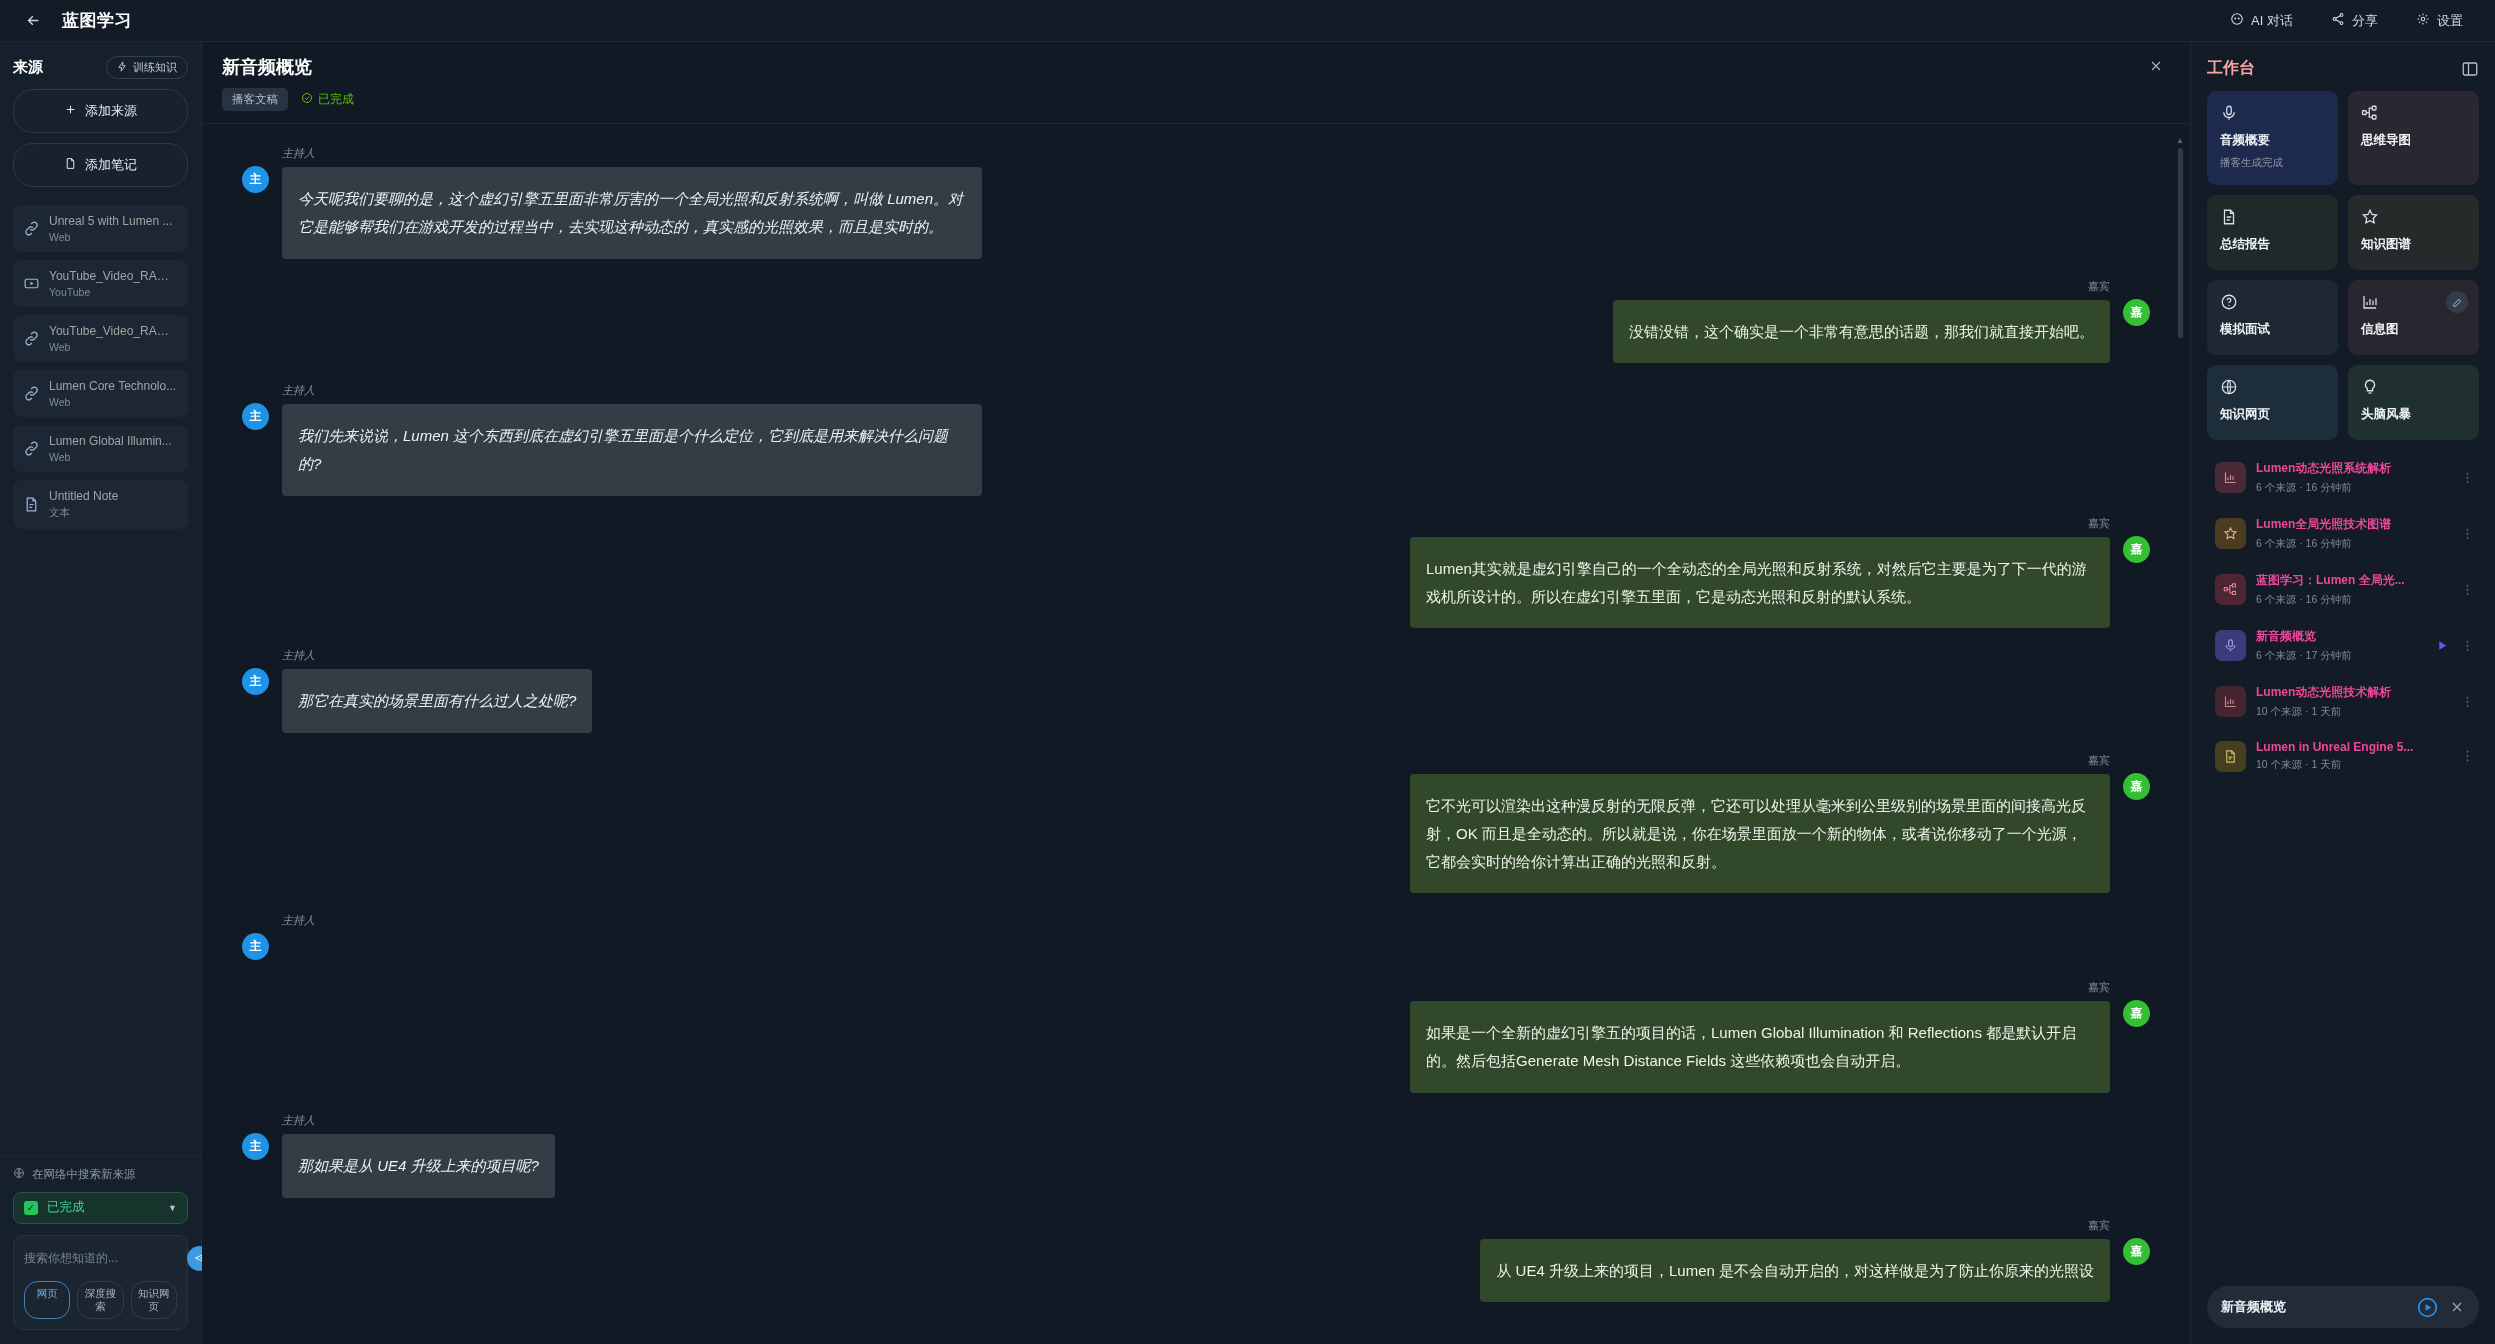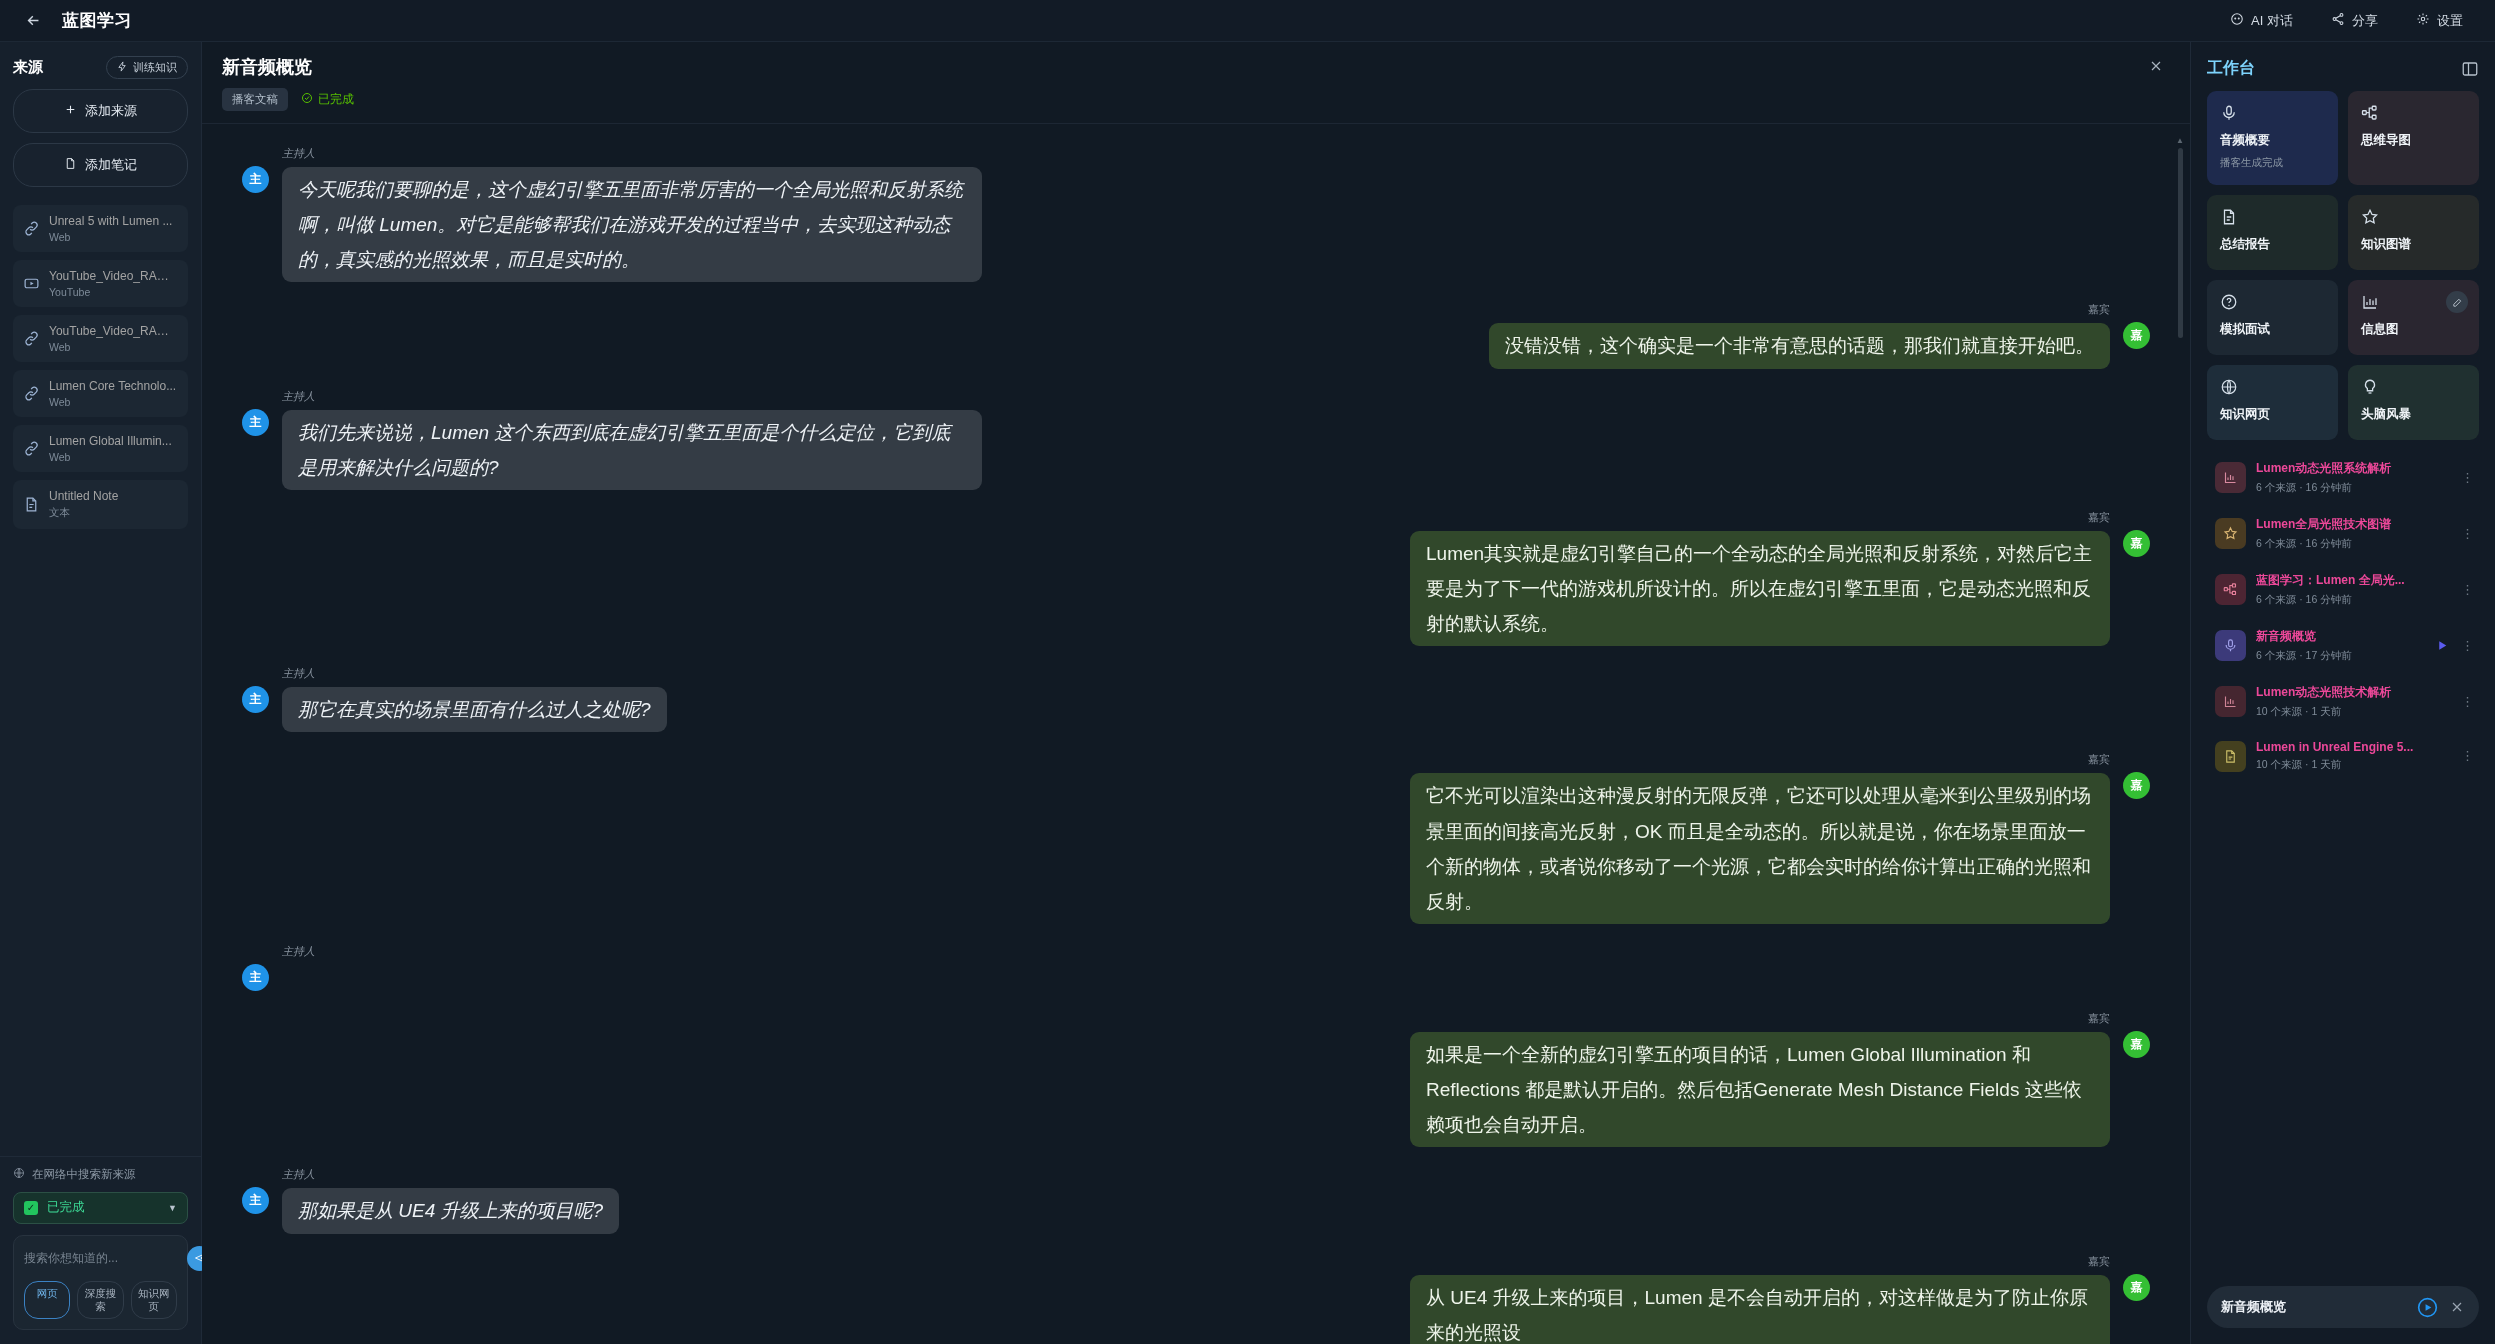--- a/index.html
+++ b/index.html
@@ -144,34 +144,34 @@
     display: flex; align-items: center; justify-content: center;
     font-size: 12px; font-weight: bold; color: #fff; margin-top: 20px;
   }
   .avatar.host { background: #1f93e8; }
   .avatar.guest { background: #34bf34; }
   .bubble-wrap { max-width: 700px; }
   .msg.host .bubble-wrap { margin-left: 13px; font-style: italic; }
   .msg.guest .bubble-wrap { margin-right: 13px; }
   .speaker { font-size: 11px; color: #8b96a2; margin-bottom: 6px; }
   .msg.guest .speaker { text-align: right; }
-  .bubble { border-radius: 9px; padding: 5px 16px; font-size: 19px; line-height: 1.85; }
+  .bubble { border-radius: 4px; padding: 18px 16px; font-size: 15px; line-height: 1.85; }
   .bubble.host { background: #343c45; color: #eef2f6; }
   .bubble.guest { background: #31482b; color: #eef4ea; }
 
   .sbar { position: absolute; right: 7px; top: 24px; width: 5px; height: 190px; background: #4a555f; border-radius: 3px; opacity: .55; }
   .sbar-up { position: absolute; right: 6px; top: 12px; color: #5b6670; font-size: 8px; }
 
   
   .rightp {
     width: 305px; flex: 0 0 305px; background: #121b26;
     border-left: 1px solid #1f2a38; display: flex; flex-direction: column; min-height: 0;
   }
   .rp-head { display: flex; align-items: center; justify-content: space-between; padding: 16px 16px 12px 16px; }
-  .rp-title { font-size: 16px; font-weight: bold; color: #7dd3fc; }
+  .rp-title { font-size: 16px; font-weight: bold; color: #fca5a5; }
   .rp-toggle { width: 18px; height: 18px; color: #b6c1cc; cursor: pointer; }
   .rp-toggle svg { width: 18px; height: 18px; }
 
   .tool-grid { display: grid; grid-template-columns: 1fr 1fr; gap: 10px; padding: 0 16px; }
   .tool-card {
     border-radius: 9px; padding: 13px 13px 15px 13px; min-height: 75px;
     position: relative; cursor: pointer;
   }
   .tool-ic { width: 18px; height: 18px; color: #d6e0ea; margin-bottom: 10px; }
   .tool-ic svg { width: 18px; height: 18px; display: block; }

